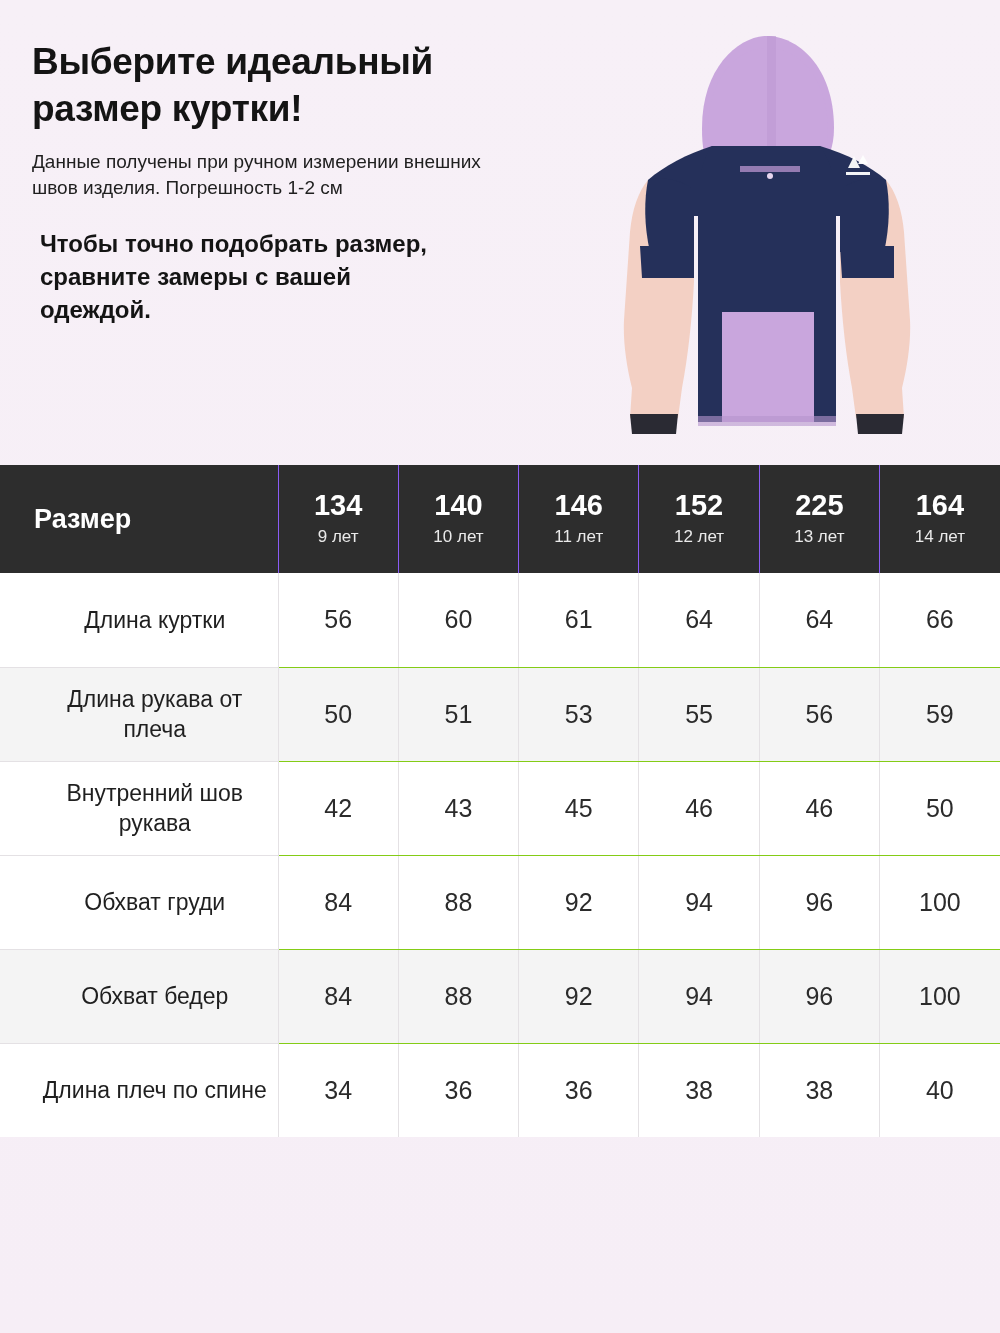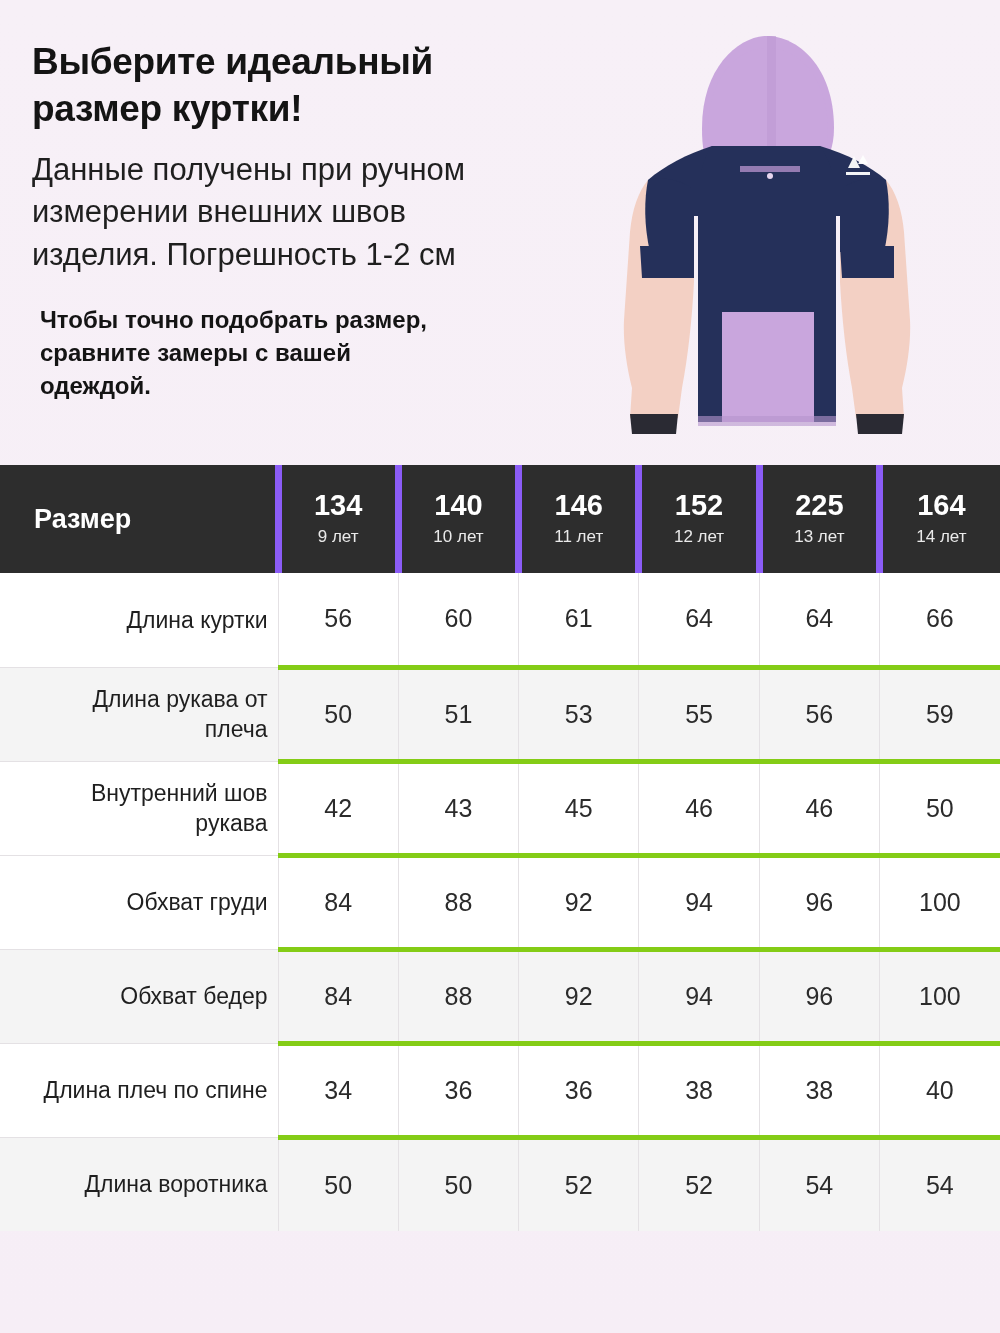--- a/index.html
+++ b/index.html
@@ -31,21 +31,21 @@
   .title {
     font-size: 37px;
     line-height: 1.28;
     font-weight: bold;
     letter-spacing: -0.3px;
     margin: 0 0 16px 0;
     max-width: 520px;
     color: #141414;
   }
   .subtitle {
-    font-size: 31px;
+    font-size: 19px;
     line-height: 1.38;
     font-weight: normal;
     margin: 0 0 26px 0;
     max-width: 470px;
     color: #1f1f1f;
   }
   .note {
     font-size: 24px;
     line-height: 1.38;
     font-weight: bold;
@@ -84,21 +84,21 @@
     text-align: left;
     padding-left: 34px;
     font-size: 27px;
     font-weight: bold;
     vertical-align: middle;
     color: #ffffff;
   }
   .th-col {
     text-align: center;
     vertical-align: middle;
-    border-left: 7px solid #8b5cf6;
+    border-left: 1px solid #8b5cf6;
     padding: 12px;
   }
   .th-num {
     font-size: 29px;
     font-weight: bold;
     line-height: 1.08;
     color: #ffffff;
   }
   .th-age {
     font-size: 17px;
@@ -108,35 +108,35 @@
     margin-top: 4px;
   }
 
   .table tbody tr {
     height: 94px;
   }
   .table tbody tr.odd { background: #ffffff; }
   .table tbody tr.even { background: #f4f4f4; }
 
   .td-label {
-    text-align: right;
+    text-align: center;
     padding-left: 42px;
     padding-right: 10px;
     font-size: 23px;
     line-height: 1.32;
     color: #1f1f1f;
     border-bottom: 1px solid #e4e1e4;
     vertical-align: middle;
   }
   .td-val {
     text-align: center;
     font-size: 25px;
     color: #2b2b2b;
     border-left: 1px solid #e4e1e4;
-    border-bottom: 5px solid #84cc16;
+    border-bottom: 1px solid #84cc16;
     vertical-align: middle;
   }
   .table tbody tr:last-child .td-label,
   .table tbody tr:last-child .td-val {
     border-bottom: none;
   }
 </style>
 </head>
 <body>
 
@@ -282,25 +282,16 @@
       </tr>
       <tr class="odd">
         <td class="td-label">Длина плеч по спине</td>
         <td class="td-val">34</td>
         <td class="td-val">36</td>
         <td class="td-val">36</td>
         <td class="td-val">38</td>
         <td class="td-val">38</td>
         <td class="td-val">40</td>
       </tr>
-      <tr class="even">
-        <td class="td-label">Длина воротника</td>
-        <td class="td-val">50</td>
-        <td class="td-val">50</td>
-        <td class="td-val">52</td>
-        <td class="td-val">52</td>
-        <td class="td-val">54</td>
-        <td class="td-val">54</td>
-      </tr>
     </tbody>
   </table>
 
 </div>
 
 </body></html>

